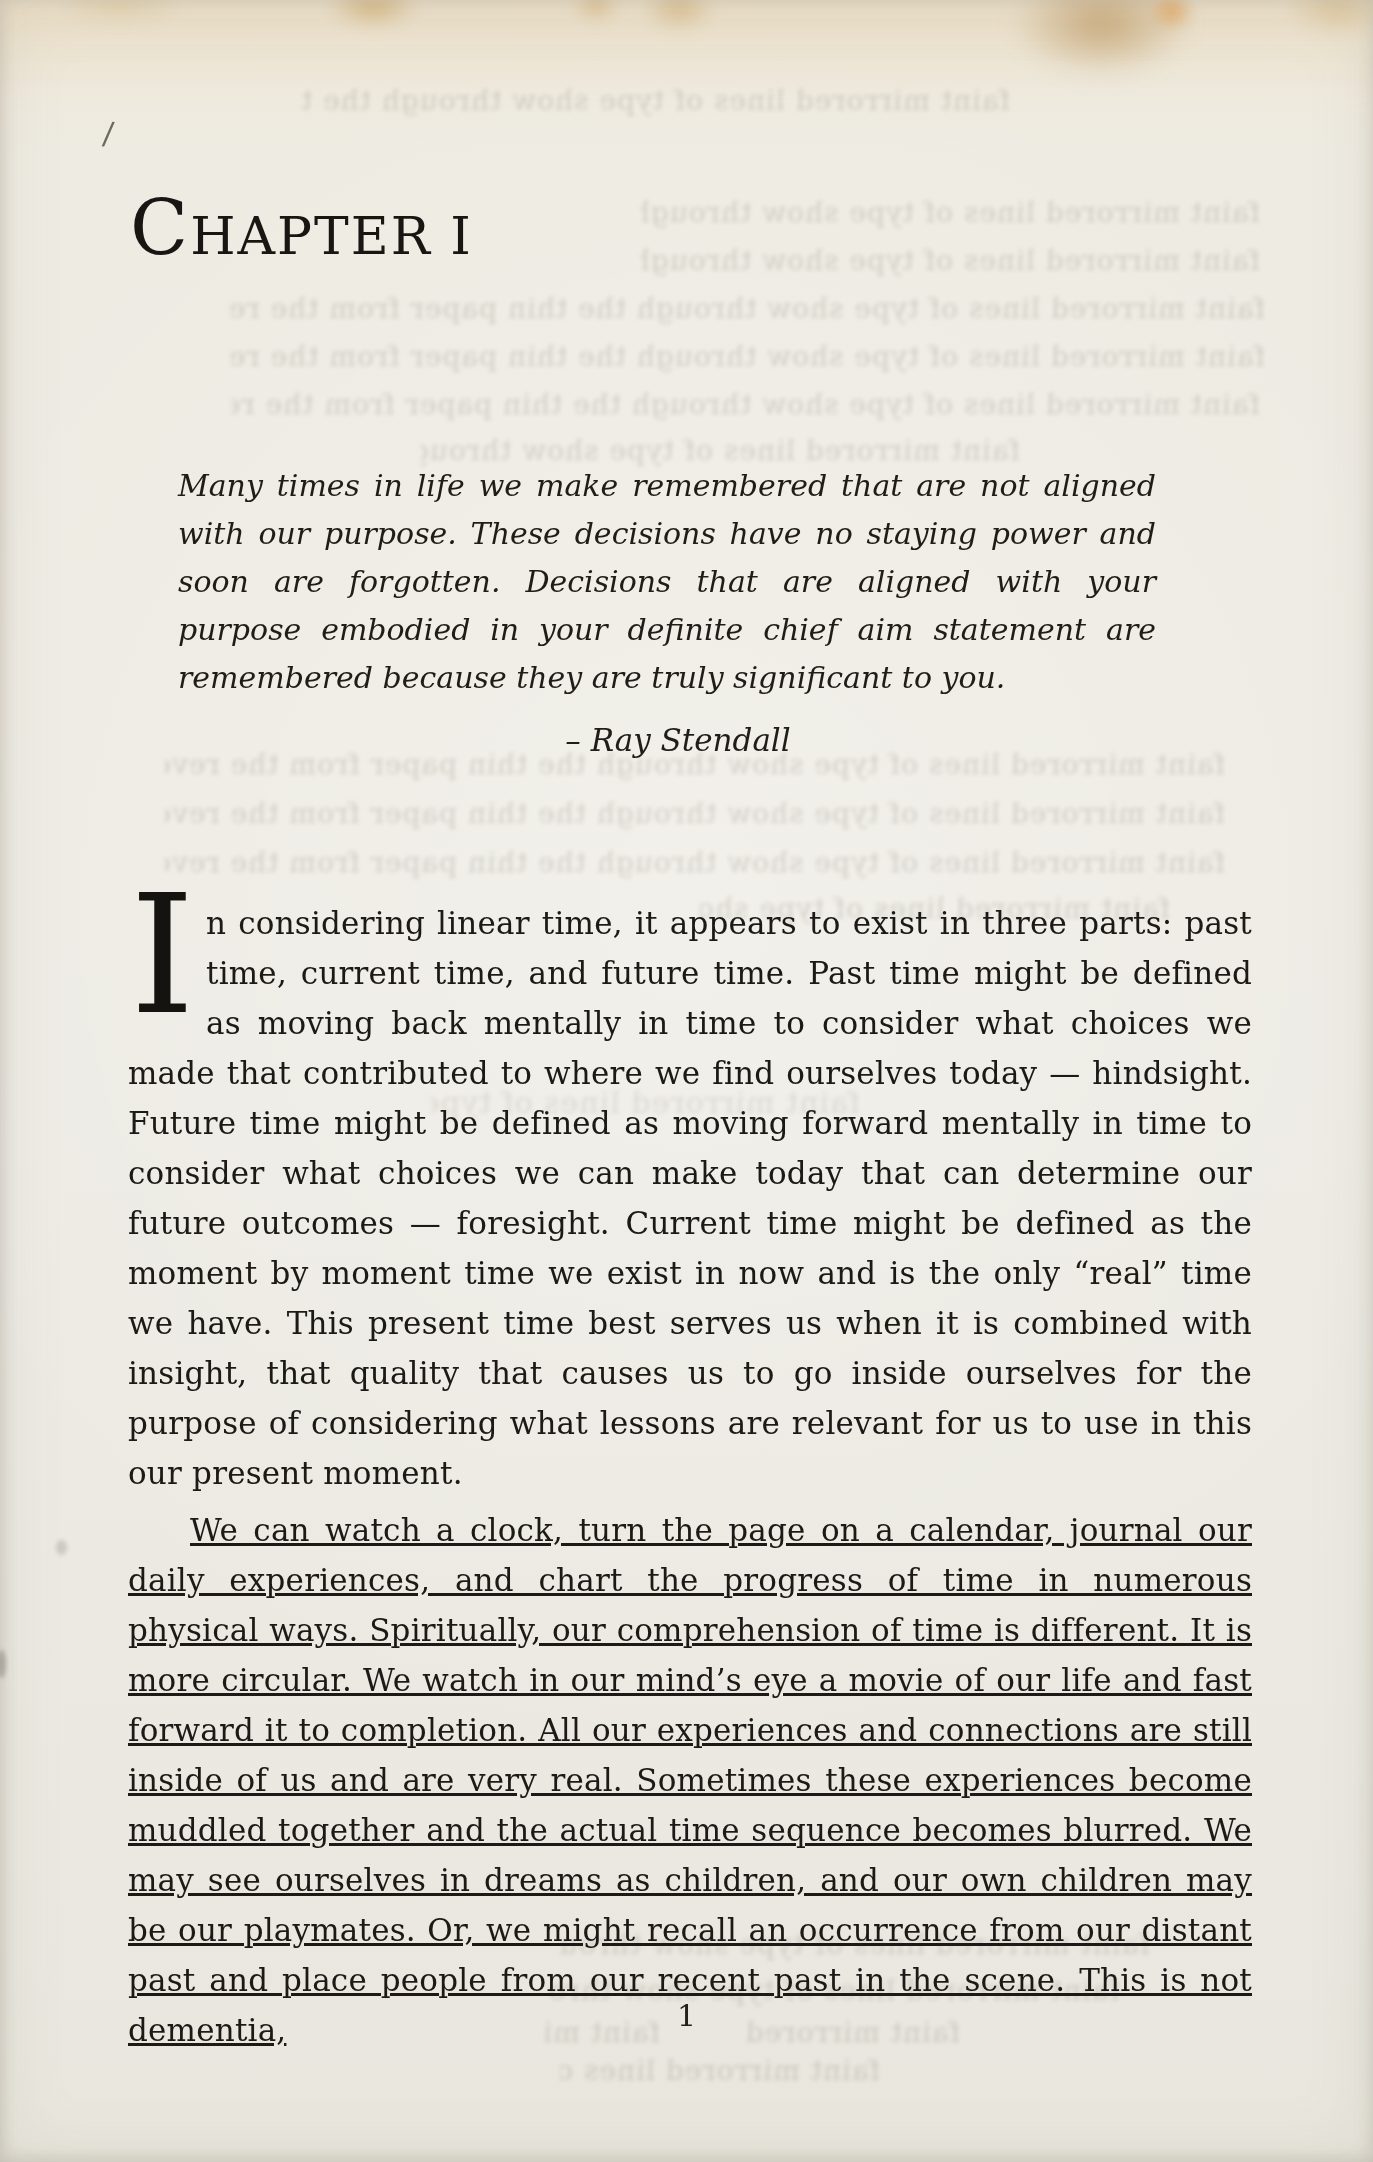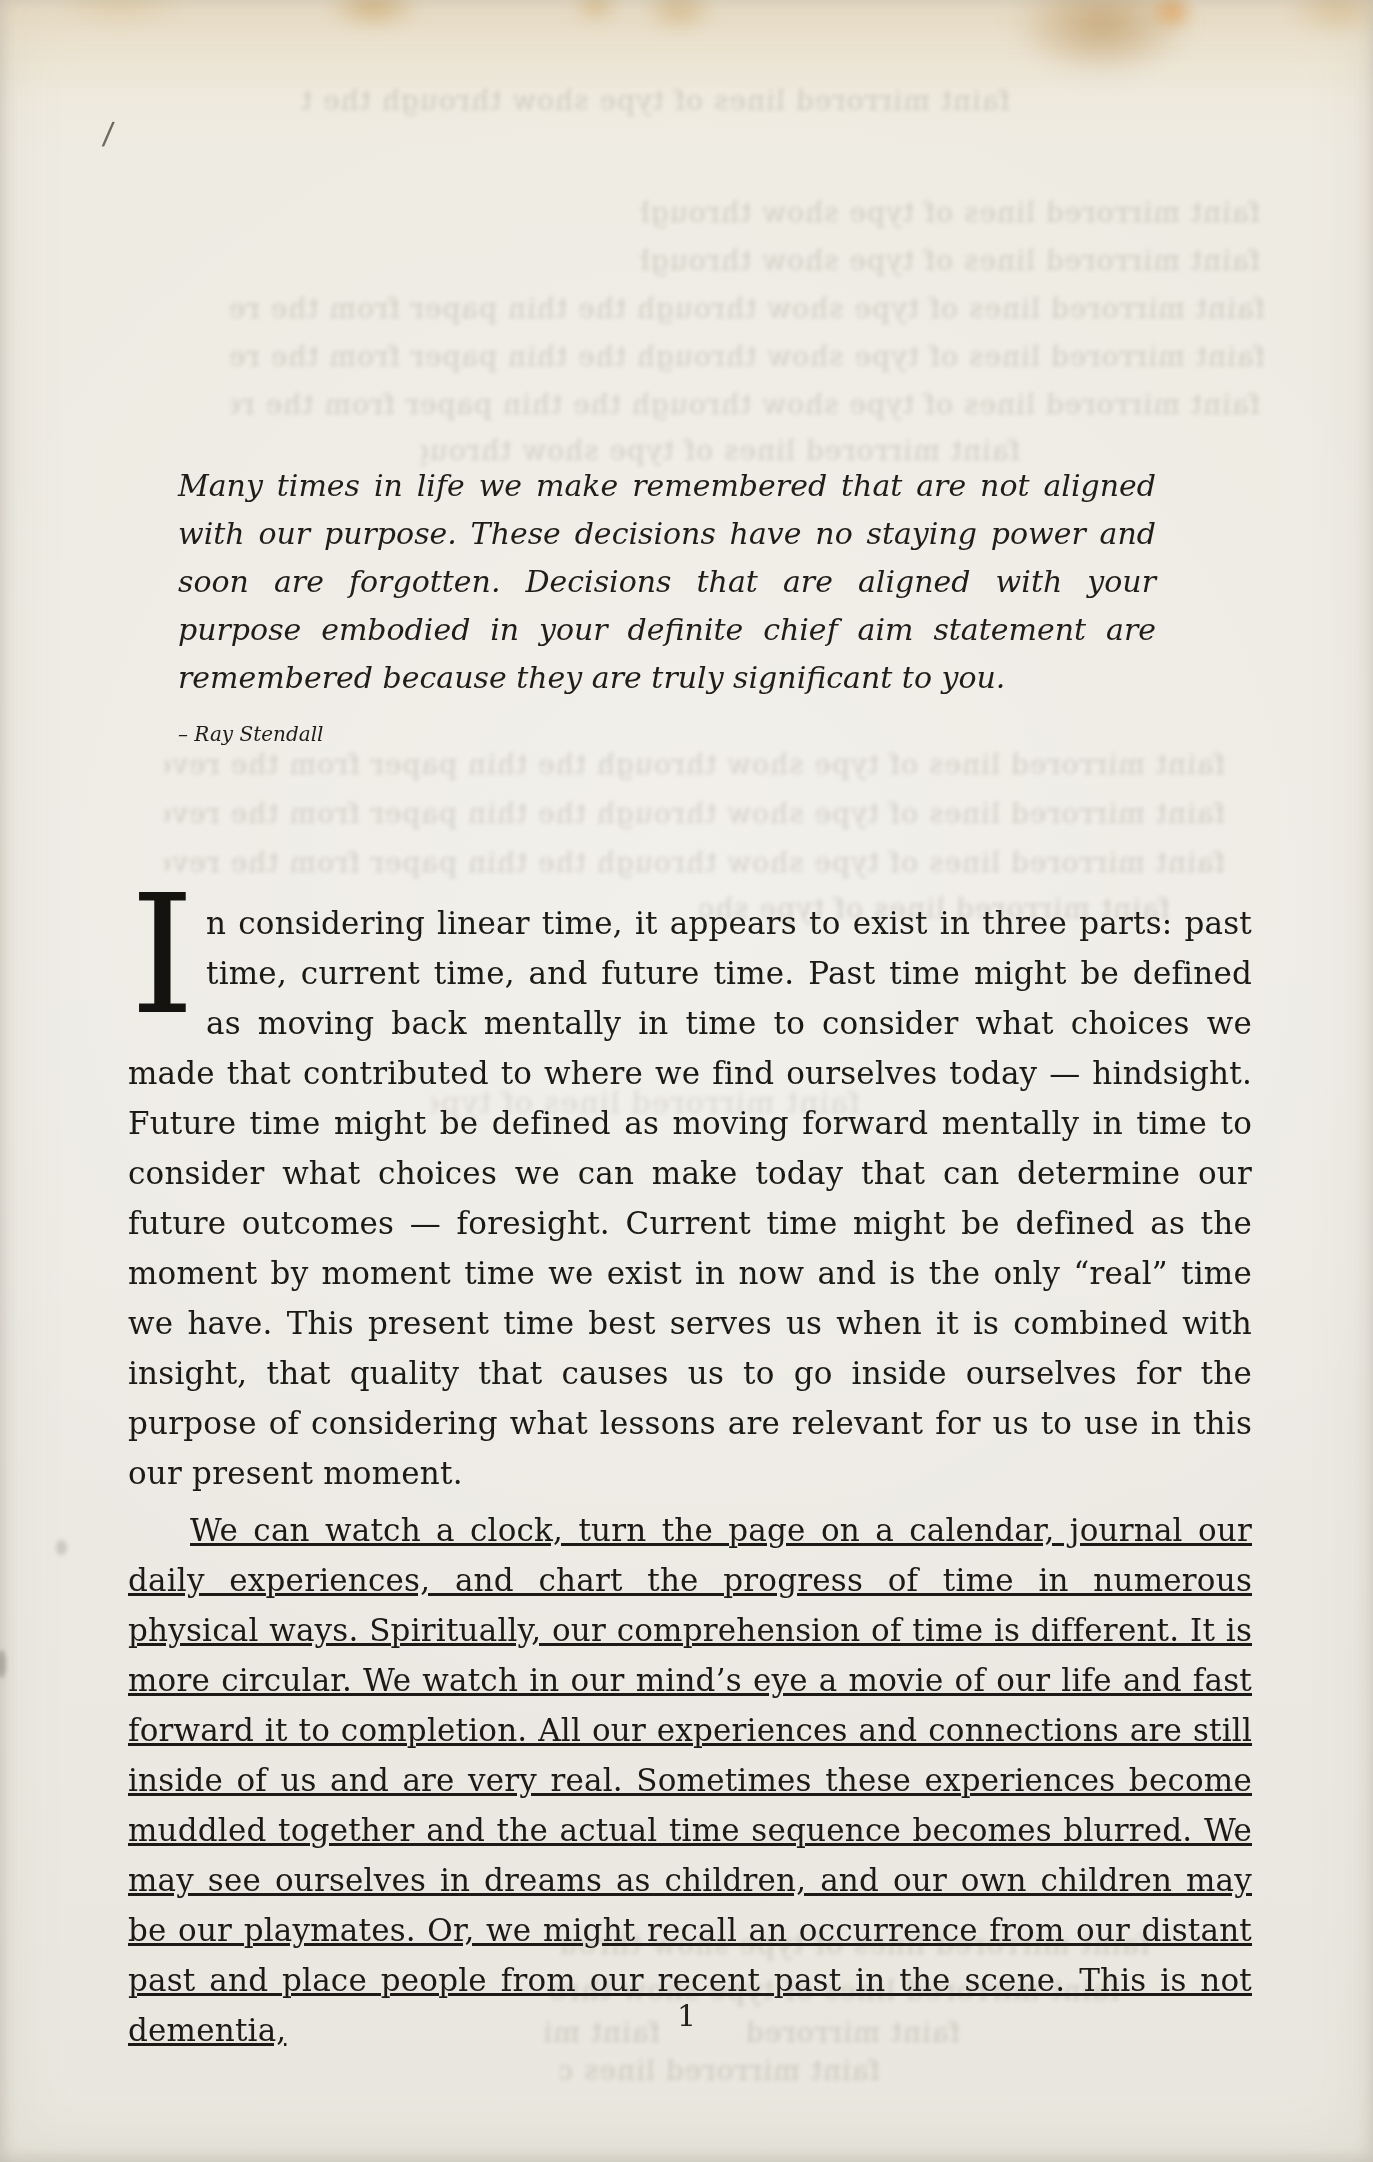--- a/index.html
+++ b/index.html
@@ -62,21 +62,21 @@
   .g-d5{left:560px;top:2054px;width:320px;}
   
   .chapter{position:absolute;left:130px;top:188px;margin:0;font-weight:normal;
     white-space:nowrap;color:#181613;}
   .chap-initial{font-size:76px;line-height:80px;letter-spacing:2px;}
   .chap-rest{font-size:52px;line-height:80px;letter-spacing:2px;}
   
   .epigraph{position:absolute;left:178px;top:462px;width:978px;margin:0;
     font-style:italic;font-size:30px;line-height:48px;text-align:justify;color:#201d19;}
   .attribution{position:absolute;left:178px;top:722px;width:1000px;
-    font-style:italic;font-size:20px;text-align:left;color:#201d19;}
+    font-style:italic;font-size:31px;text-align:center;color:#201d19;}
   
   .body-text{position:absolute;left:128px;top:898px;width:1124px;
     font-size:31px;line-height:50px;text-align:justify;color:#1c1a17;
     letter-spacing:0.2px;}
   .body-text p{margin:0;}
   .para2{text-indent:62px;margin-top:7px !important;text-decoration:underline;}
   .dropcap{float:left;font-size:164px;line-height:132px;height:138px;width:60px;
     margin:-8px 16px 0 2px;color:#15130f;}
   .page-number{position:absolute;left:0;top:1998px;width:1373px;text-align:center;
     font-size:30px;color:#24211c;}
@@ -109,20 +109,21 @@
   <div class="ghost g-c2">faint mirrored lines of type show through the thin paper from the reverse side of this printed leaf making pale ghost text between the lines of the page</div>
   <div class="ghost g-c3">faint mirrored lines of type show through the thin paper from the reverse side of this printed leaf making pale ghost text between the lines of the page</div>
   <div class="ghost g-c4">faint mirrored lines of type show through the thin paper from the reverse side of this printed leaf making pale ghost text between the lines of the page</div>
   <div class="ghost g-m1">faint mirrored lines of type show through the thin paper from the reverse side of this printed leaf making pale ghost text between the lines of the page</div>
   <div class="ghost g-d1">faint mirrored lines of type show through the thin paper from the reverse side of this printed leaf making pale ghost text between the lines of the page</div>
   <div class="ghost g-d2">faint mirrored lines of type show through the thin paper from the reverse side of this printed leaf making pale ghost text between the lines of the page</div>
   <div class="ghost g-d3">faint mirrored lines of type show through the thin paper from the reverse side of this printed leaf making pale ghost text between the lines of the page</div>
   <div class="ghost g-d4">faint mirrored lines of type show through the thin paper from the reverse side of this printed leaf making pale ghost text between the lines of the page</div>
   <div class="ghost g-d5">faint mirrored lines of type show through the thin paper from the reverse side of this printed leaf making pale ghost text between the lines of the page</div>
 
+  <h1 class="chapter"><span class="chap-initial">C</span><span class="chap-rest">HAPTER I</span></h1>
 
   <blockquote class="epigraph">Many times in life we make remembered that are not aligned with our purpose. These decisions have no staying power and soon are forgotten. Decisions that are aligned with your purpose embodied in your definite chief aim statement are remembered because they are truly significant to you.</blockquote>
   <div class="attribution">– Ray Stendall</div>
 
   <div class="body-text">
     <p class="para1"><span class="dropcap">I</span><span>n considering linear time, it appears to exist in three parts: past time, current time, and future time. Past time might be defined as moving back mentally in time to consider what choices we made that contributed to where we find ourselves today — hindsight. Future time might be defined as moving forward mentally in time to consider what choices we can make today that can determine our future outcomes — foresight. Current time might be defined as the moment by moment time we exist in now and is the only “real” time we have. This present time best serves us when it is combined with insight, that quality that causes us to go inside ourselves for the purpose of considering what lessons are relevant for us to use in this our present moment.</span></p>
     <p class="para2">We can watch a clock, turn the page on a calendar, journal our daily experiences, and chart the progress of time in numerous physical ways. Spiritually, our comprehension of time is different. It is more circular. We watch in our mind’s eye a movie of our life and fast forward it to completion. All our experiences and connections are still inside of us and are very real. Sometimes these experiences become muddled together and the actual time sequence becomes blurred. We may see ourselves in dreams as children, and our own children may be our playmates. Or, we might recall an occurrence from our distant past and place people from our recent past in the scene. This is not dementia,</p>
   </div>
 
   <div class="page-number">1</div>

